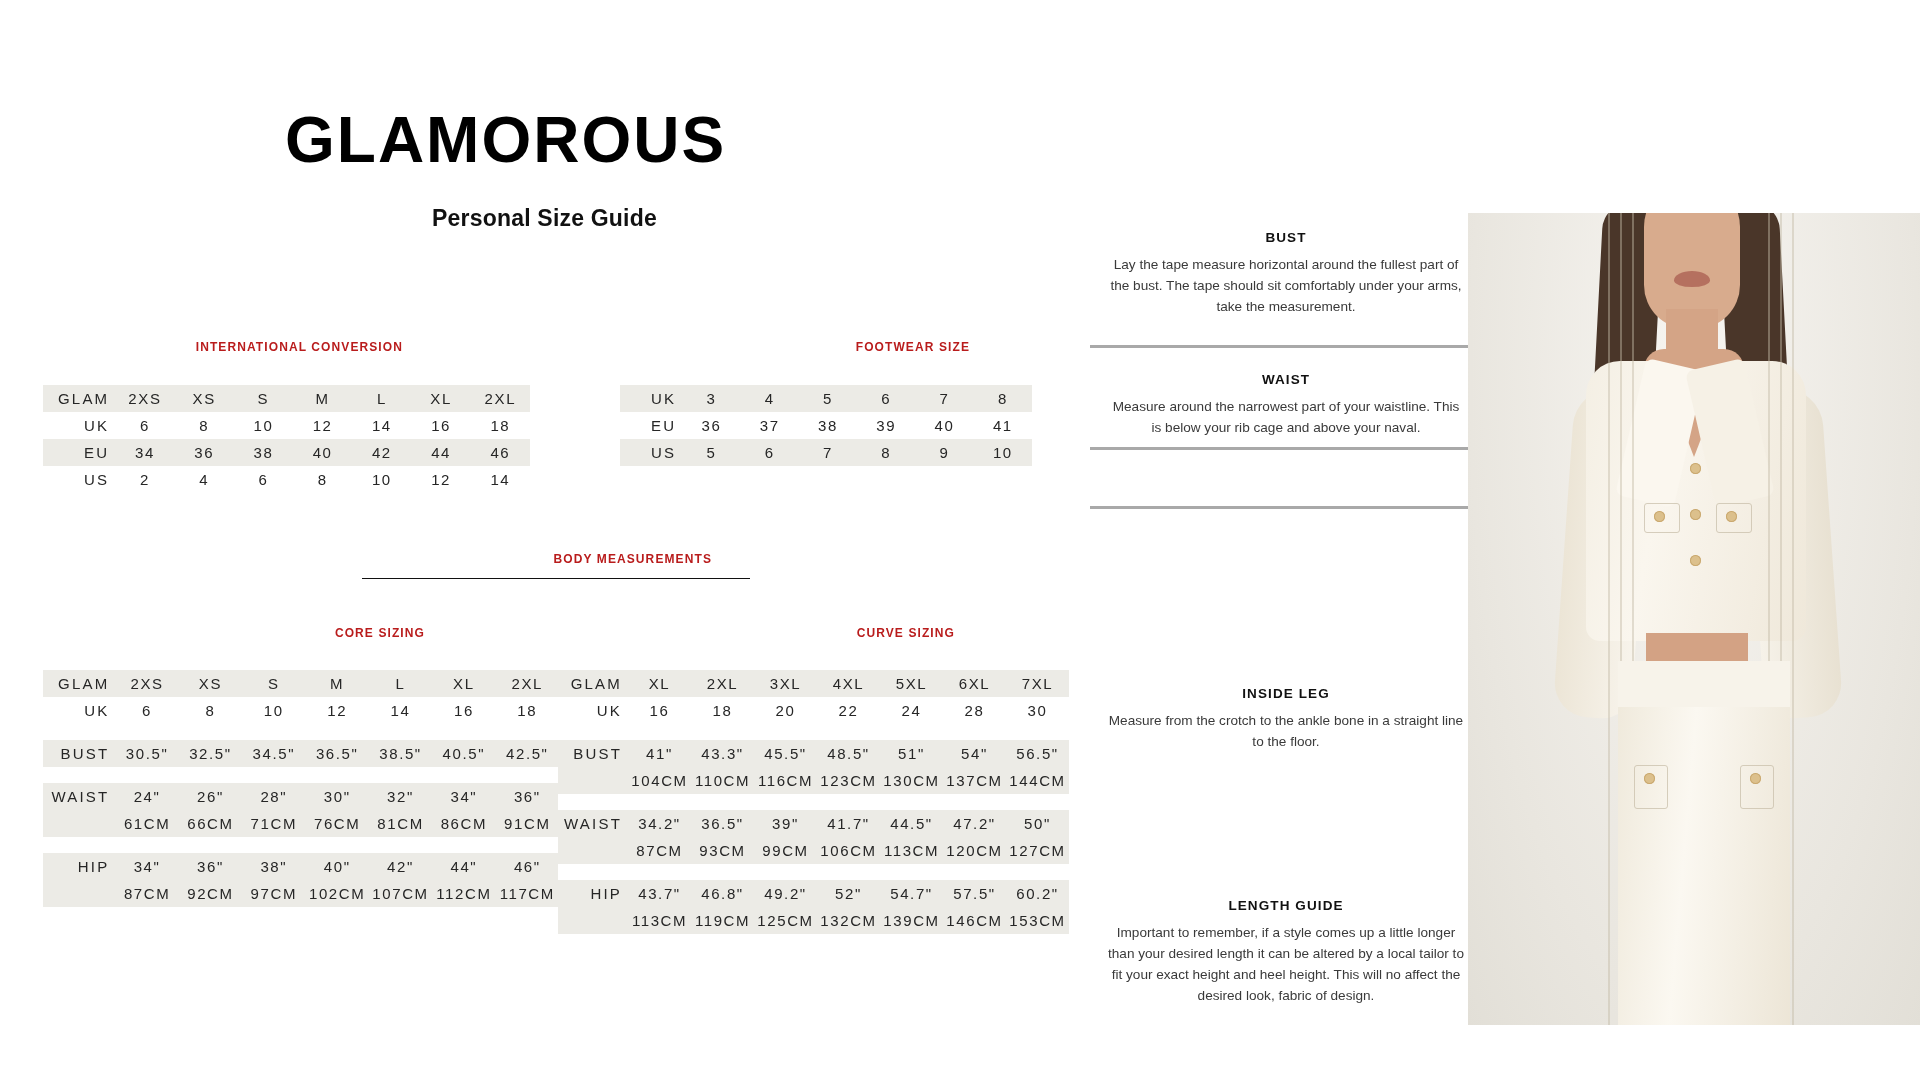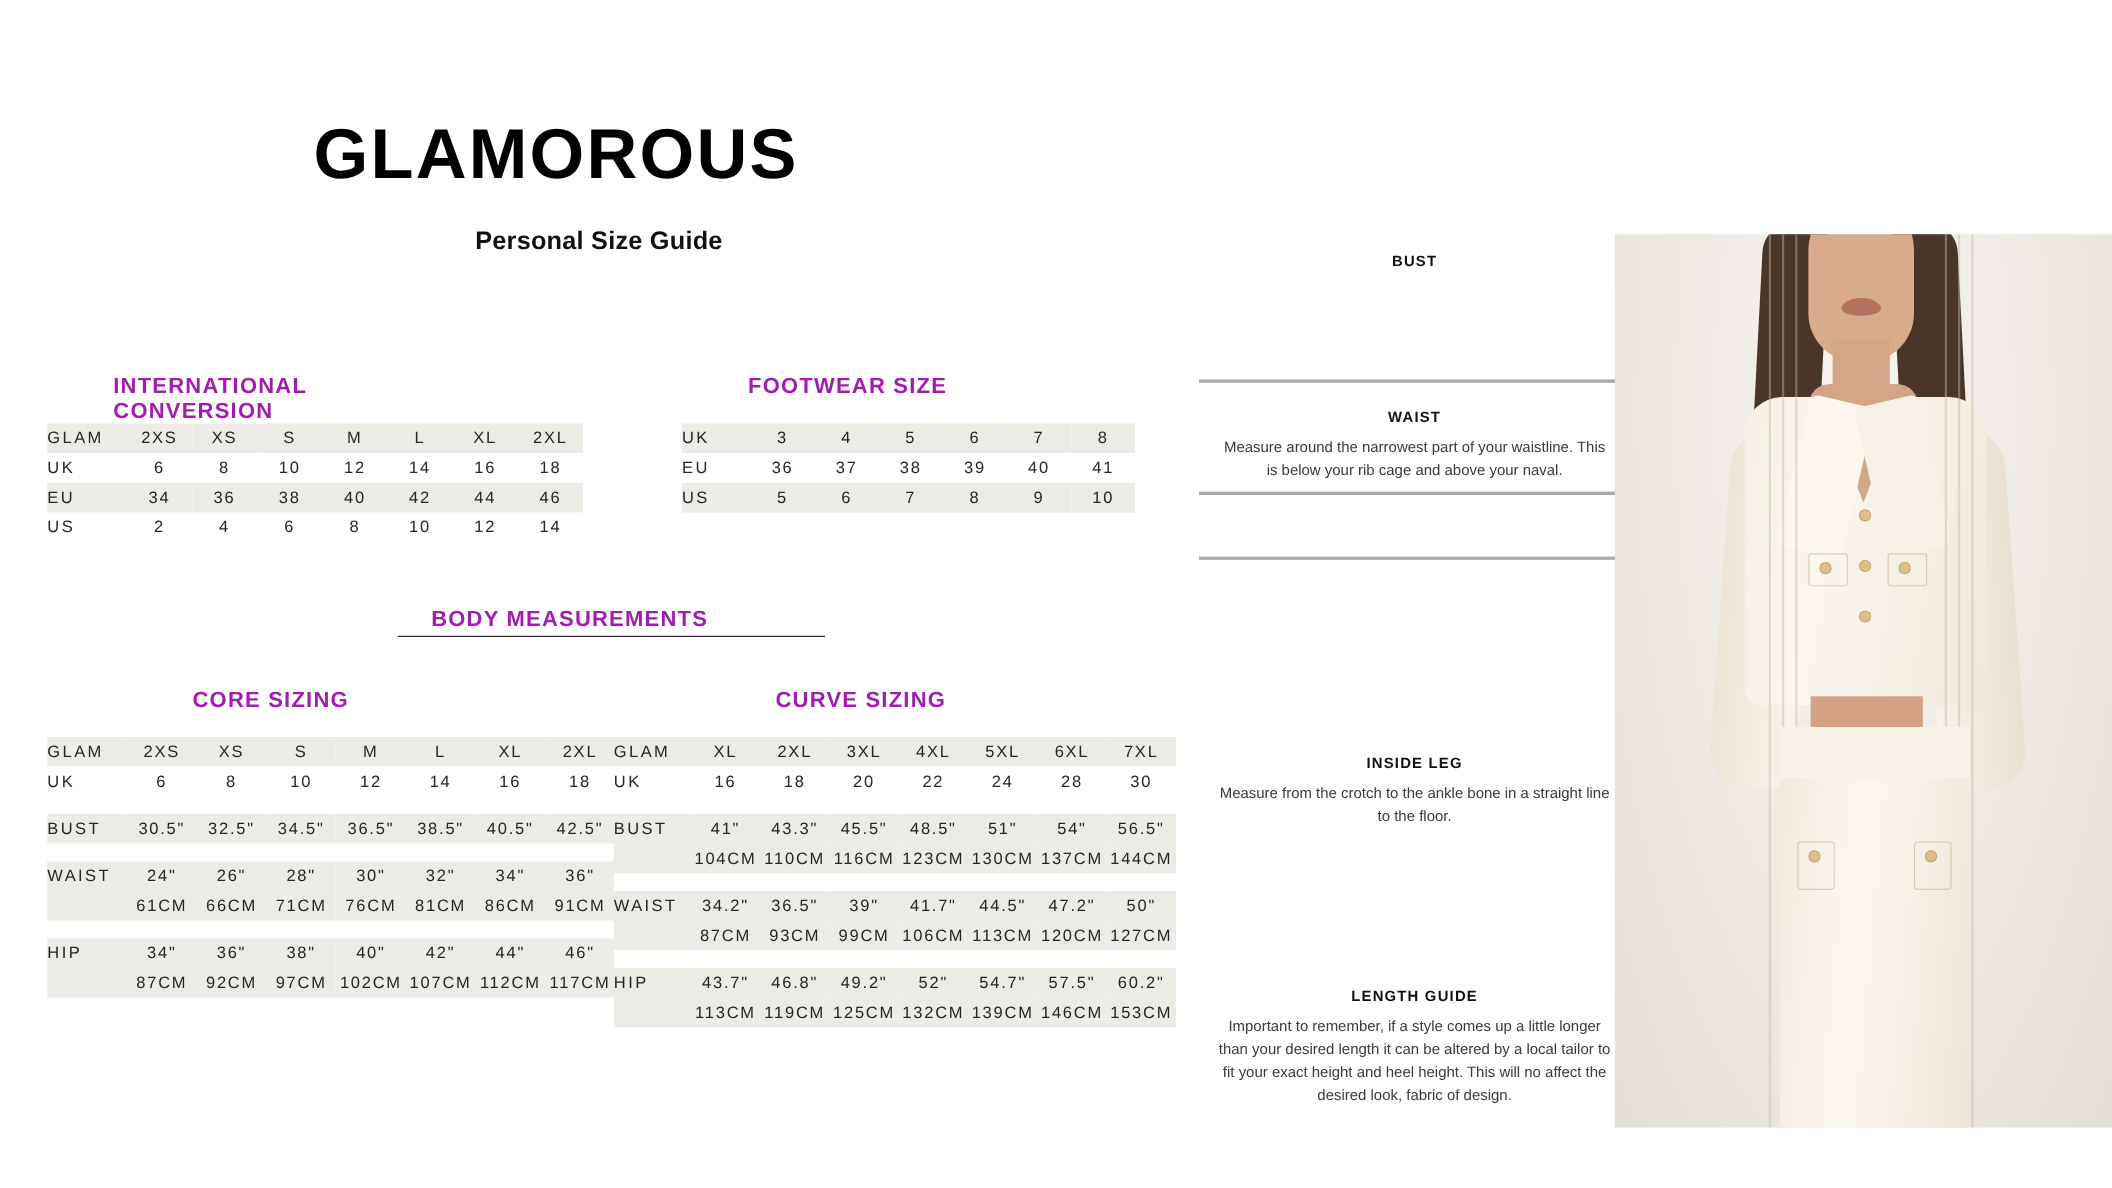--- a/index.html
+++ b/index.html
@@ -18,31 +18,31 @@
     position: absolute; left: 285px; top: 108px;
     font-size: 64px; font-weight: 800; letter-spacing: 2px;
     color: #000; line-height: 1;
   }
   .page-subtitle {
     position: absolute; left: 432px; top: 205px;
     font-size: 23px; font-weight: 700; color: #111; letter-spacing: .2px;
   }
 
   .section-title {
-    position: absolute; font-size: 20px; font-weight: 700;
-    color: #a21caf; letter-spacing: 1.1px; text-align: left;
+    position: absolute; font-size: 12px; font-weight: 700;
+    color: #b91c1c; letter-spacing: 1.1px; text-align: right;
   }
 
   
   .sz-table { position: absolute; border-collapse: collapse; table-layout: fixed; }
   .sz-table td {
     font-size: 15px; color: #262626; letter-spacing: 1.6px;
     text-align: center; font-weight: 400; white-space: nowrap;
   }
-  .sz-table td.lbl { letter-spacing: 2.2px; text-align: left; padding-right: 6px; }
+  .sz-table td.lbl { letter-spacing: 2.2px; text-align: right; padding-right: 6px; }
   .row-shaded td { background: #ecebe6; }
   .row-plain td { background: #ffffff; }
 
   
   .tbl-intl { left: 43px; top: 385px; width: 487px; }
   .tbl-intl td { height: 27px; }
   .tbl-foot { left: 620px; top: 385px; width: 412px; }
   .tbl-foot td { height: 27px; }
 
   .bodymeas-title { left: 392px; top: 552px; width: 320px; }
@@ -461,20 +461,21 @@
   </div>
 
   <div class="right-panel">
 
     <div class="guide-line" style="top:345px; width:745px;"></div>
     <div class="guide-line" style="top:447px; width:745px;"></div>
     <div class="guide-line" style="top:506px; width:745px;"></div>
 
     <div class="info-block" style="top:230px;">
       <div class="info-head">BUST</div>
+      <div class="info-body">Lay the tape measure horizontal around the fullest part of the bust. The tape should sit comfortably under your arms, take the measurement.</div>
     </div>
 
     <div class="info-block" style="top:372px;">
       <div class="info-head">WAIST</div>
       <div class="info-body">Measure around the narrowest part of your waistline. This is below your rib cage and above your naval.</div>
     </div>
 
 
     <div class="info-block" style="top:686px;">
       <div class="info-head">INSIDE LEG</div>

